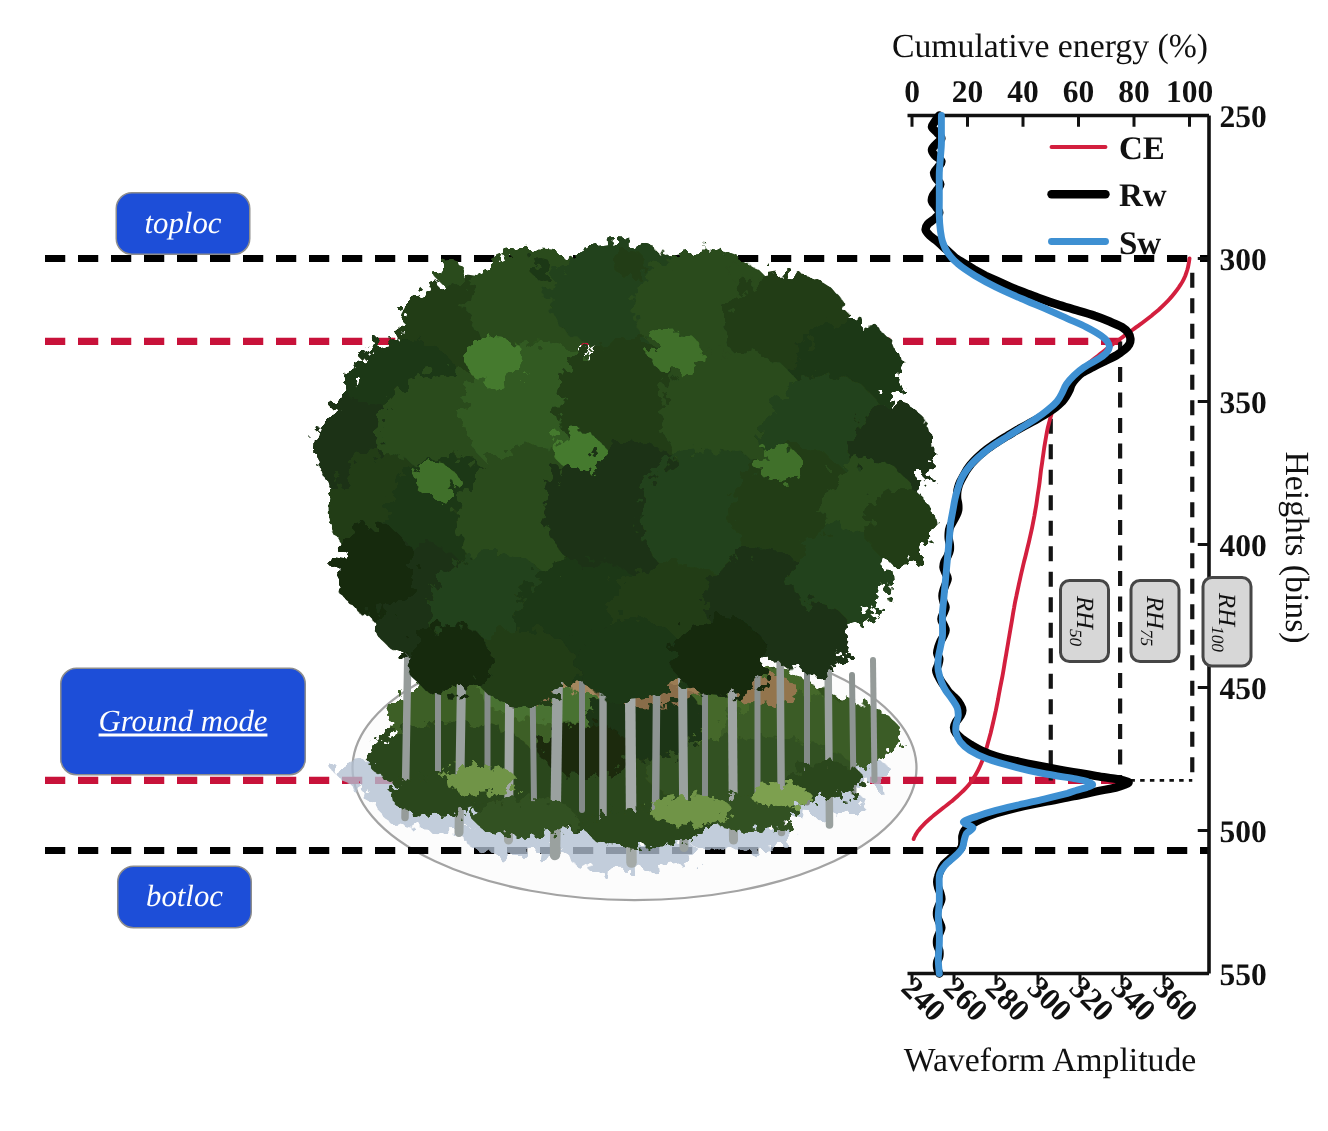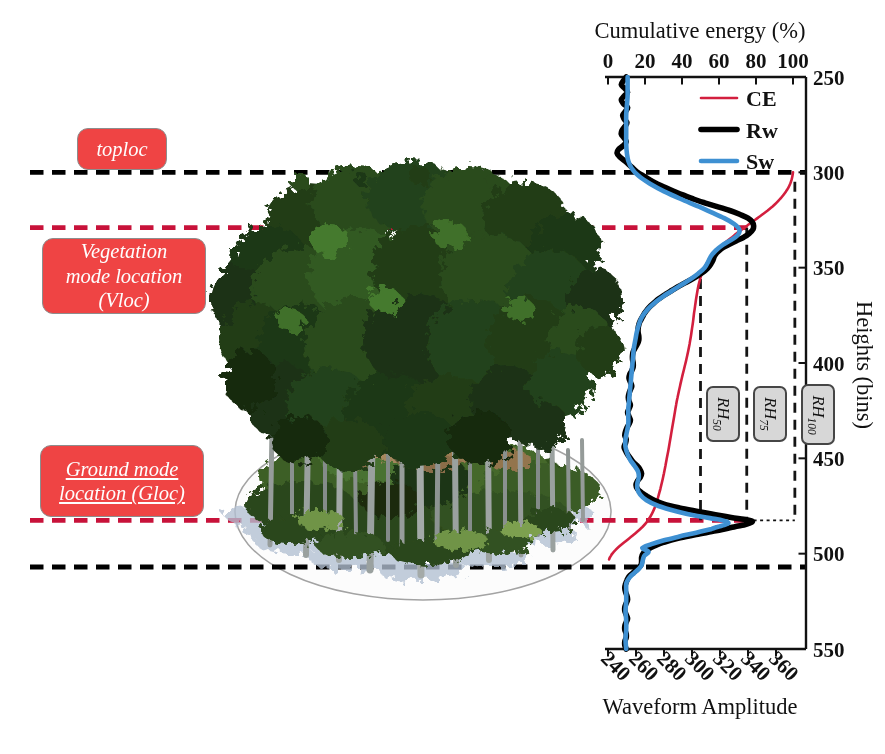--- a/index.html
+++ b/index.html
@@ -3,21 +3,21 @@
 <meta charset="utf-8">
 <style>
   html,body{margin:0;padding:0;background:#fff;}
   #fig{position:relative;width:885px;height:754px;background:#ffffff;overflow:hidden;
        font-family:"Liberation Serif","DejaVu Serif",serif;}
   #fig svg{position:absolute;left:0;top:0;}
   svg text{fill:#111;}
   svg .tick{font-family:"Liberation Serif","DejaVu Serif",serif;font-size:21px;font-weight:700;}
   svg .axis-title{font-family:"Liberation Serif","DejaVu Serif",serif;font-size:22.5px;}
   svg .legend-label{font-family:"Liberation Serif","DejaVu Serif",serif;font-size:22px;font-weight:700;}
-  .gbox{position:absolute;background:#ef4444;border:1.5px solid #8d8d8d;border-radius:11px;
+  .gbox{position:absolute;background:#1d4ed8;border:1.5px solid #8d8d8d;border-radius:11px;
         color:#fefefe;font-style:italic;font-size:20.5px;line-height:24.5px;
         display:flex;flex-direction:column;align-items:center;justify-content:center;text-align:center;}
   .rhbox{position:absolute;background:#d7d7d7;border:2px solid #464646;border-radius:7px;
          display:flex;align-items:center;justify-content:center;}
   .rh-text{transform:rotate(90deg);font-style:italic;font-size:16.5px;color:#111;white-space:nowrap;}
   .rh-text sub{font-size:11.5px;line-height:0;}
 </style>
 </head>
 <body>
 
@@ -225,28 +225,25 @@
         </g>
     <text class="axis-title" x="700" y="38" text-anchor="middle">Cumulative energy (%)</text>
     <text class="axis-title" x="700" y="714" text-anchor="middle">Waveform Amplitude</text>
     <text class="axis-title" x="857" y="365" text-anchor="middle" transform="rotate(90 857 365)">Heights (bins)</text>
   </g>
 </svg>
 
 <div class="gbox" style="left:77px;top:128px;width:88px;height:40px;">
   <span>toploc</span>
 </div>
-<div class="gbox" style="left:42px;top:238px;width:162px;height:74px;">
-  <span>Vegetation</span>
-  <span>mode location</span>
-  <span>(Vloc)</span>
-</div>
 <div class="gbox" style="left:40px;top:445px;width:162px;height:70px;text-decoration:underline;">
   <span>Ground mode</span>
-  <span>location (Gloc)</span>
+</div>
+<div class="gbox" style="left:78px;top:577px;width:88px;height:40px;">
+  <span>botloc</span>
 </div>
 
 <div class="rhbox" style="left:706px;top:386px;width:30px;height:52px;">
   <span class="rh-text"><i>RH</i><sub>50</sub></span>
 </div>
 <div class="rhbox" style="left:753px;top:386px;width:30px;height:52px;">
   <span class="rh-text"><i>RH</i><sub>75</sub></span>
 </div>
 <div class="rhbox" style="left:801px;top:384px;width:30px;height:57px;">
   <span class="rh-text"><i>RH</i><sub>100</sub></span>

